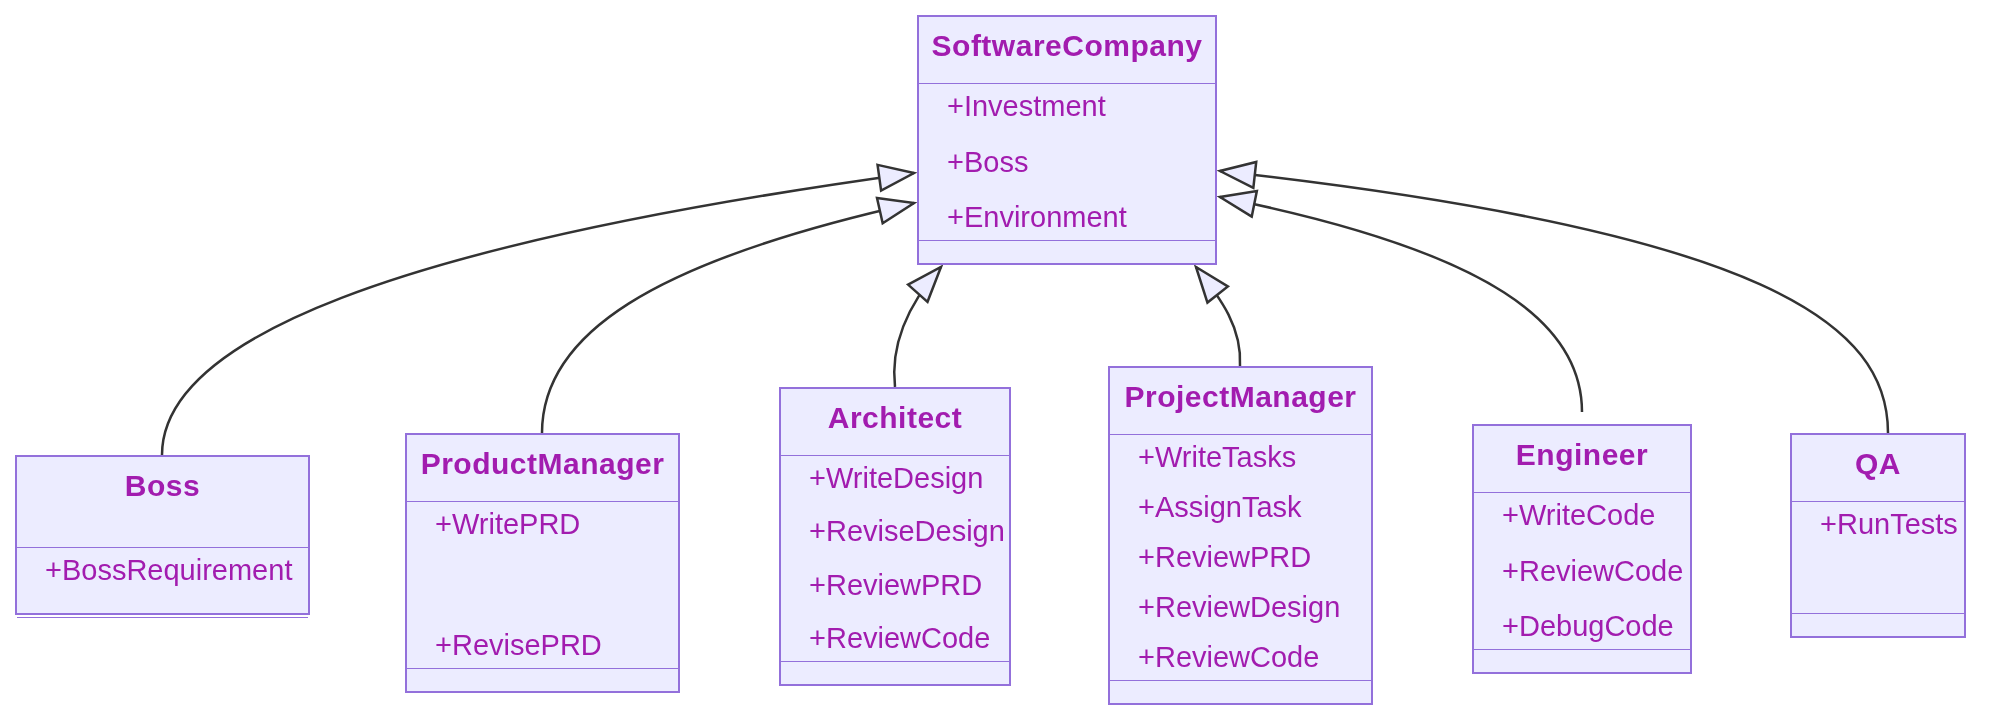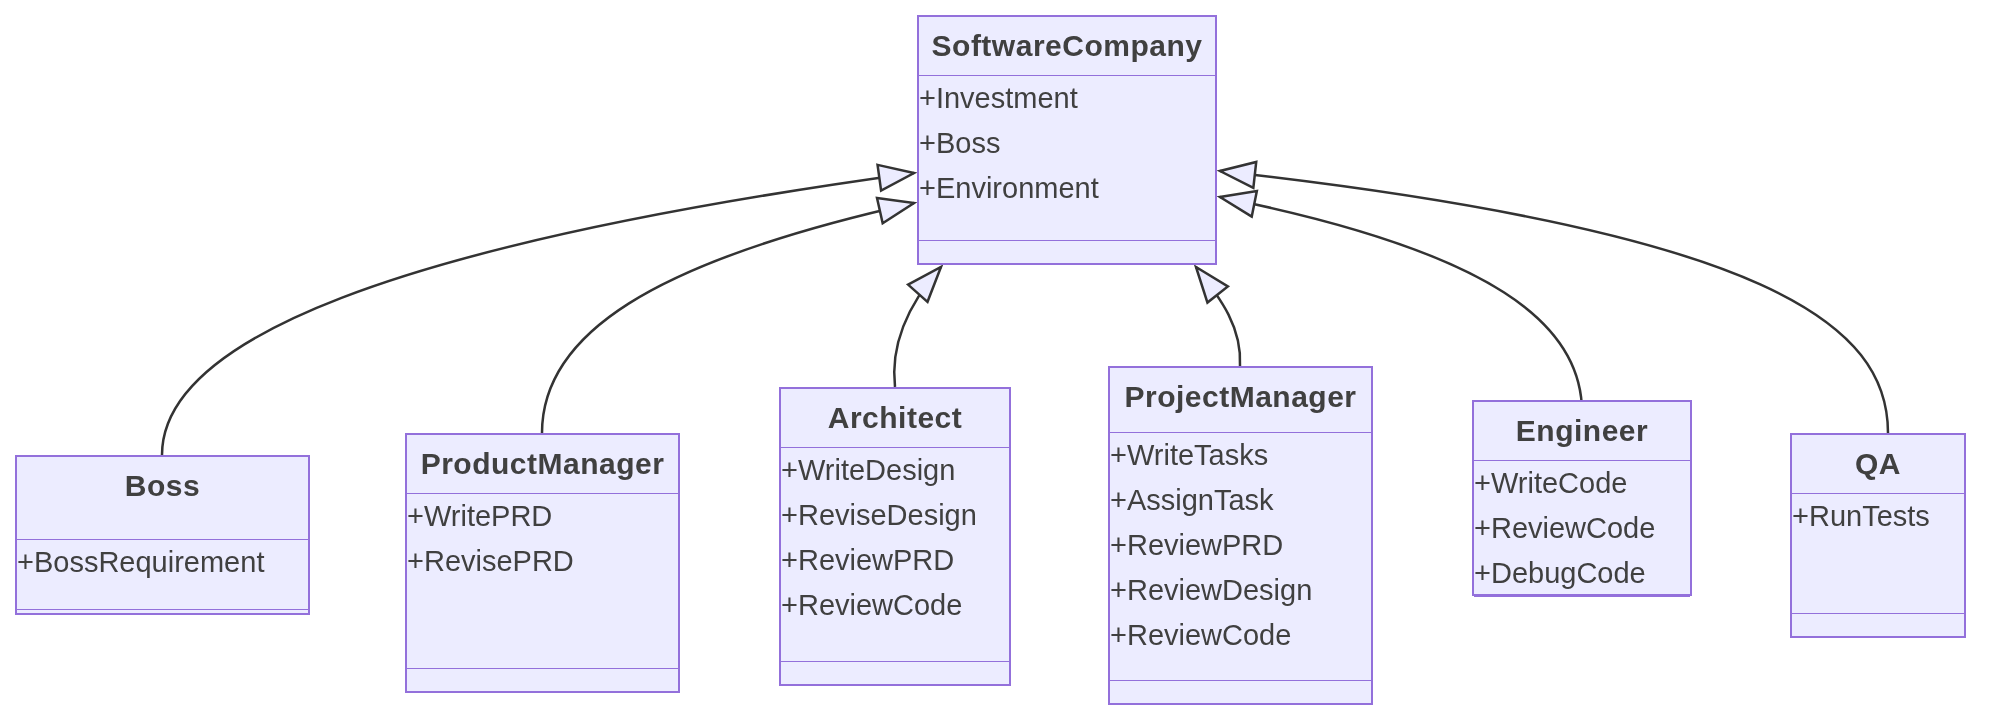--- a/index.html
+++ b/index.html
@@ -2,21 +2,21 @@
 <html><head>
 <meta charset="utf-8">
 <style>
   html, body { margin: 0; padding: 0; background: #ffffff; }
   #canvas {
     position: relative;
     width: 2003px;
     height: 722px;
     background: #ffffff;
     font-family: "Liberation Sans", sans-serif;
-    color: #404040;
+    color: #a21caf;
     overflow: hidden;
   }
   #edges {
     position: absolute;
     left: 0; top: 0;
     width: 2003px; height: 722px;
   }
   .class-box {
     position: absolute;
     background: #ECECFF;
@@ -32,22 +32,23 @@
     justify-content: center;
     font-size: 30px;
     font-weight: 700;
     letter-spacing: 0.5px;
   }
   .class-attrs {
     flex: 1 1 auto;
     border-top: 1.5px solid #9370DB;
     display: flex;
     flex-direction: column;
-    justify-content: flex-start;
-    padding: 0 0;
+    justify-content: space-between;
+    padding: 0 28px;
+    margin-top: 8px;
   }
   .member {
     font-size: 29px;
     line-height: 45px;
     white-space: nowrap;
   }
   .class-methods {
     flex: 0 0 22px;
     border-top: 1.5px solid #9370DB;
   }
@@ -102,33 +103,33 @@
     <div class="class-title">Architect</div>
     <div class="class-attrs">
       <div class="member">+WriteDesign</div>
       <div class="member">+ReviseDesign</div>
       <div class="member">+ReviewPRD</div>
       <div class="member">+ReviewCode</div>
     </div>
     <div class="class-methods"></div>
   </div>
 
-  <div class="class-box" style="left:1108px; top:366px; width:265px; height:339px;gap:6px;">
+  <div class="class-box" style="left:1108px; top:366px; width:265px; height:339px;">
     <div class="class-title">ProjectManager</div>
     <div class="class-attrs">
       <div class="member">+WriteTasks</div>
       <div class="member">+AssignTask</div>
       <div class="member">+ReviewPRD</div>
       <div class="member">+ReviewDesign</div>
       <div class="member">+ReviewCode</div>
     </div>
     <div class="class-methods"></div>
   </div>
 
-  <div class="class-box" style="left:1472px; top:400px; width:220px; height:196px;">
+  <div class="class-box" style="left:1472px; top:424px; width:220px; height:250px;">
     <div class="class-title">Engineer</div>
     <div class="class-attrs">
       <div class="member">+WriteCode</div>
       <div class="member">+ReviewCode</div>
       <div class="member">+DebugCode</div>
     </div>
     <div class="class-methods"></div>
   </div>
 
   <div class="class-box" style="left:1790px; top:433px; width:176px; height:205px;">

